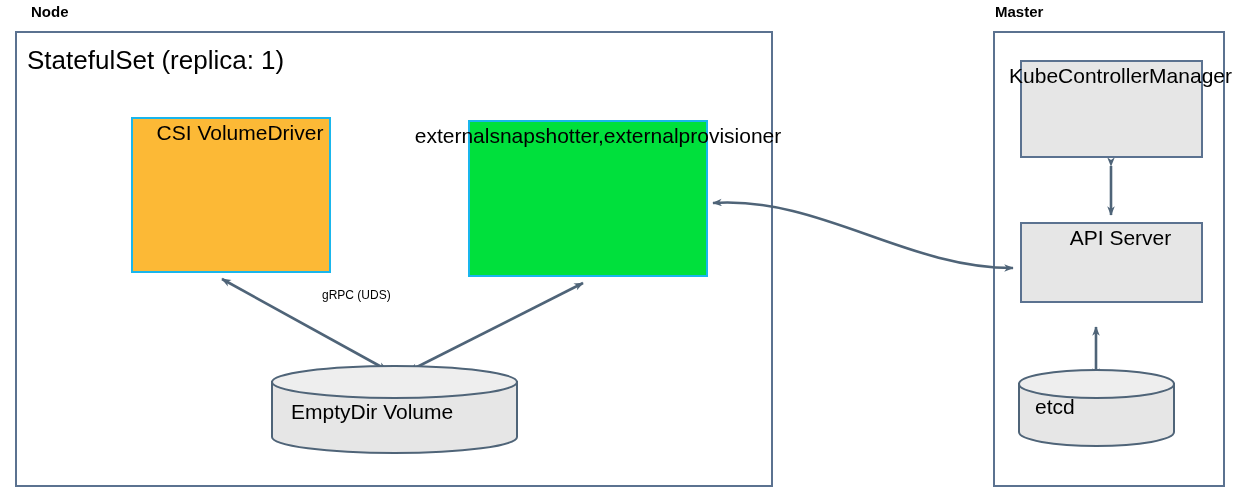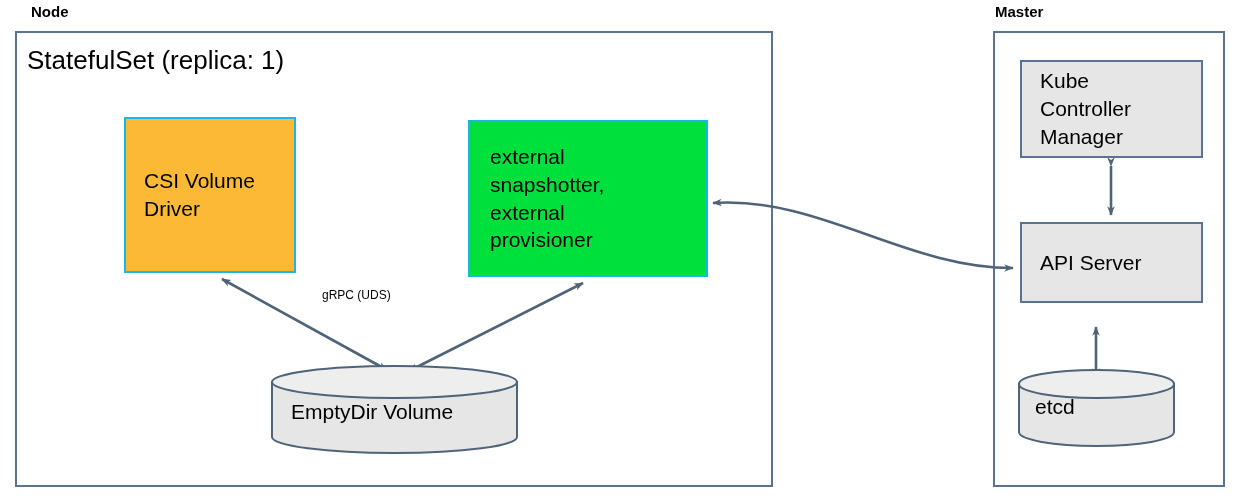--- a/index.html
+++ b/index.html
@@ -44,21 +44,21 @@
   .zone-title {
     position: absolute;
     font-size: 26px;
     color: #000000;
     white-space: nowrap;
   }
   .node-box {
     position: absolute;
     box-sizing: border-box;
     display: flex;
-    flex-direction: column;
+    flex-direction: row;
     justify-content: center;
   }
   .node-box .line {
     font-size: 21px;
     color: #000000;
     line-height: 1.33;
     white-space: nowrap;
   }
   .box-orange {
     background: #fcb936;
@@ -141,21 +141,21 @@
 
     <g>
       <path d="M 1019,384 L 1019,432 A 77.5,14 0 0 0 1174,432 L 1174,384 Z" fill="#e6e6e6" stroke="#4f6478" stroke-width="2"></path>
       <ellipse cx="1096.5" cy="384" rx="77.5" ry="14" fill="#eeeeee" stroke="#4f6478" stroke-width="2"></ellipse>
     </g>
   </svg>
 
   <div class="cyl-label" style="left:291px; top:400px;">EmptyDir Volume</div>
   <div class="cyl-label" style="left:1035px; top:395px;">etcd</div>
 
-  <div class="node-box box-orange" style="left:124px; top:117px; width:172px; height:156px;">
+  <div class="node-box box-orange" style="left:131px; top:117px; width:200px; height:156px;">
     <div class="line">CSI Volume</div>
     <div class="line">Driver</div>
   </div>
 
   <div class="node-box box-green" style="left:468px; top:120px; width:240px; height:157px;">
     <div class="line">external</div>
     <div class="line">snapshotter,</div>
     <div class="line">external</div>
     <div class="line">provisioner</div>
   </div>

